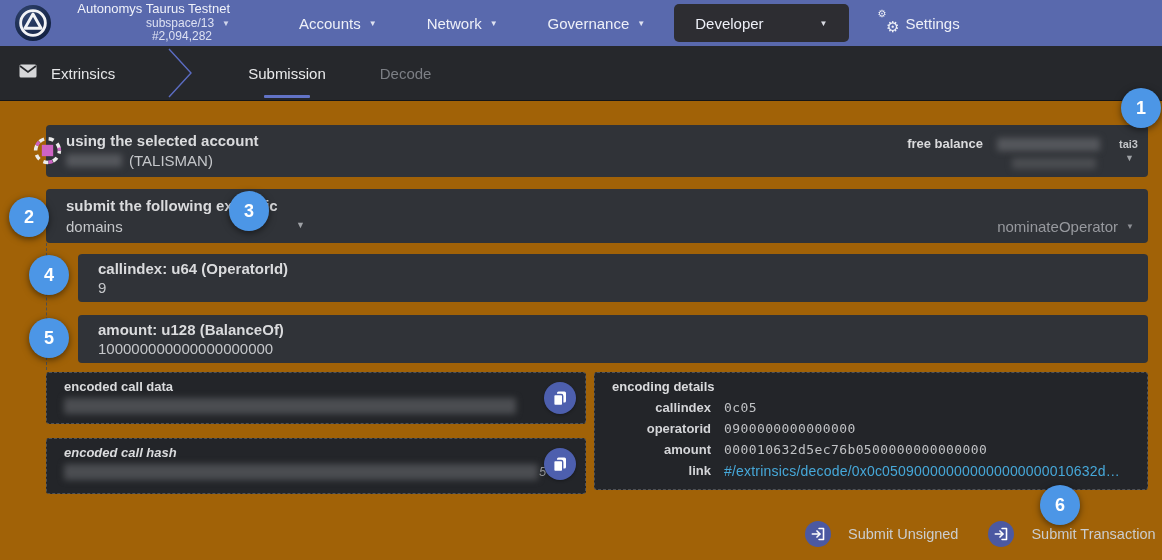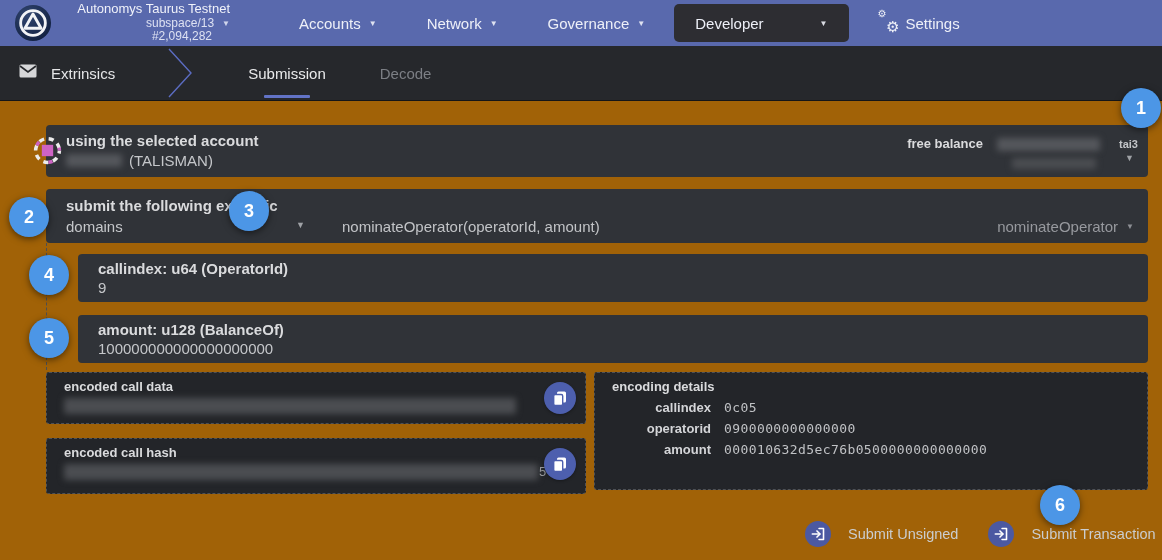--- a/index.html
+++ b/index.html
@@ -56,21 +56,21 @@
   .method-dd { position:absolute; right:14px; top:29px; font-size:15px; color:#97999e; display:flex; align-items:center; cursor:pointer; }
 
   .param-spine { position:absolute; left:46px; top:243px; height:127px; width:1px; border-left:1px dashed #4b4e53; }
   .param-box1 { left:78px; top:254px; width:1070px; height:48px; }
   .param-box2 { left:78px; top:315px; width:1070px; height:48px; }
   .param-box .box-label, .param-box1 .box-label, .param-box2 .box-label { top:6px; }
   .param-box1 .box-value, .param-box2 .box-value { top:25px; }
 
   .dotted-box { position:absolute; background:#232529; border:1px dashed #4e5156; border-radius:3px; }
   .enc-data-box { left:46px; top:372px; width:540px; height:52px; }
-  .enc-hash-box { left:46px; top:438px; width:540px; height:56px; }
+  .enc-hash-box { left:46px; top:438px; width:540px; height:56px;font-style:italic; }
   .enc-label { position:absolute; left:17px; top:6px; font-size:13px; font-weight:bold; color:#dadbdd; }
   .enc-bar { position:absolute; left:17px; top:25px; height:16px; }
   .enc-bar.data-bar { width:452px; }
   .enc-bar.hash-bar { width:474px; }
   .hash-tail { position:absolute; left:492px; top:25px; font-size:13px; color:#96989c; z-index:1; }
   .copy-btn { position:absolute; right:9px; top:9px; width:32px; height:32px; border-radius:50%; background:#4d5fae; display:flex; align-items:center; justify-content:center; cursor:pointer; z-index:2; box-shadow:0 1px 3px rgba(0,0,0,.35); }
 
   .enc-details-box { left:594px; top:372px; width:554px; height:118px; }
   .ed-title { position:absolute; left:17px; top:6px; font-size:13px; font-weight:bold; color:#dadbdd; }
   .ed-row { position:absolute; left:16px; width:100%; height:20px; }
@@ -186,21 +186,20 @@
     <span class="redact fb-redact"></span>
     <span class="fb-unit">tai3</span>
     <span class="redact dark fb-redact2"></span>
     <span class="fb-caret">▼</span>
   </div>
 
   <div class="box extr-box">
     <div class="box-label">submit the following extrinsic</div>
     <div class="pallet-value">domains</div>
     <span class="pallet-caret">▼</span>
-    <div class="call-sig">nominateOperator(operatorId, amount)</div>
     <div class="method-dd">
       <span>nominateOperator</span>
       <span class="caret">▼</span>
     </div>
   </div>
 
   <div class="param-spine"></div>
   <div class="box param-box1">
     <div class="box-label">callindex: u64 (OperatorId)</div>
     <div class="box-value">9</div>
@@ -240,20 +239,24 @@
       <span class="ed-value">0c05</span>
     </div>
     <div class="ed-row ed-r2">
       <span class="ed-label">operatorid</span>
       <span class="ed-value">0900000000000000</span>
     </div>
     <div class="ed-row ed-r3">
       <span class="ed-label">amount</span>
       <span class="ed-value">000010632d5ec76b0500000000000000</span>
     </div>
+    <div class="ed-row ed-r4">
+      <span class="ed-label">link</span>
+      <a class="ed-link">#/extrinsics/decode/0x0c050900000000000000000010632d…</a>
+    </div>
   </div>
 
   <div class="actions">
     <div class="action-btn">
       <span class="action-icon">
         <svg width="14" height="14" viewBox="0 0 16 16" fill="none" stroke="#fff" stroke-width="1.8" stroke-linecap="round" stroke-linejoin="round">
           <path d="M1.5 8 H10"></path>
             <path d="M6.8 4.5 L10.3 8 L6.8 11.5"></path>
             <path d="M9.2 1.7 H14.3 V14.3 H9.2"></path>
         </svg>

